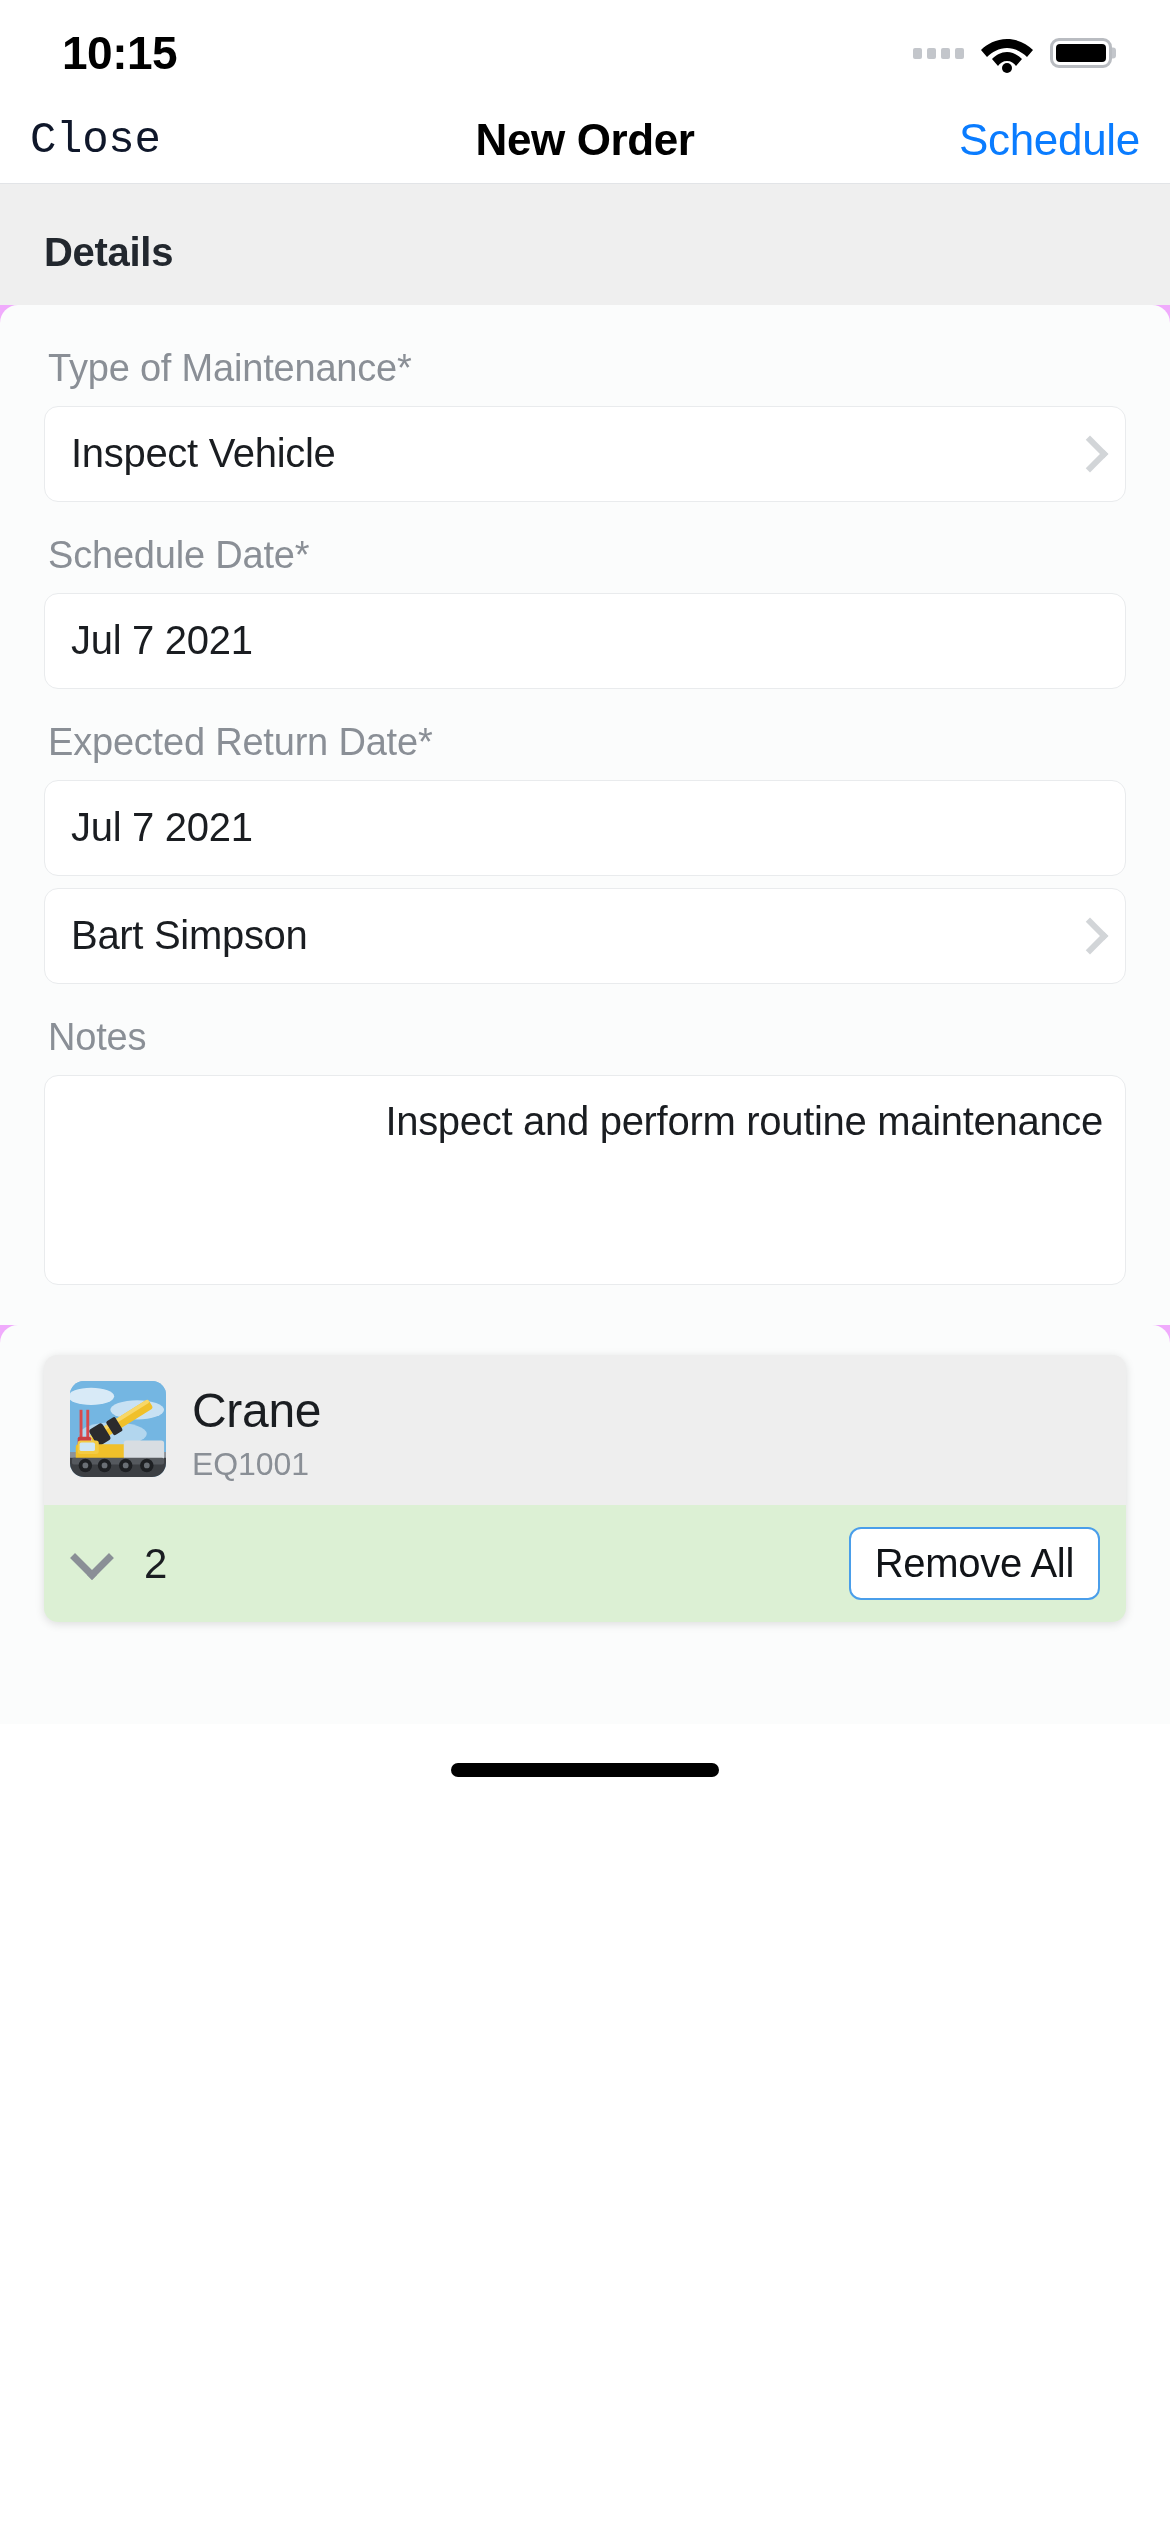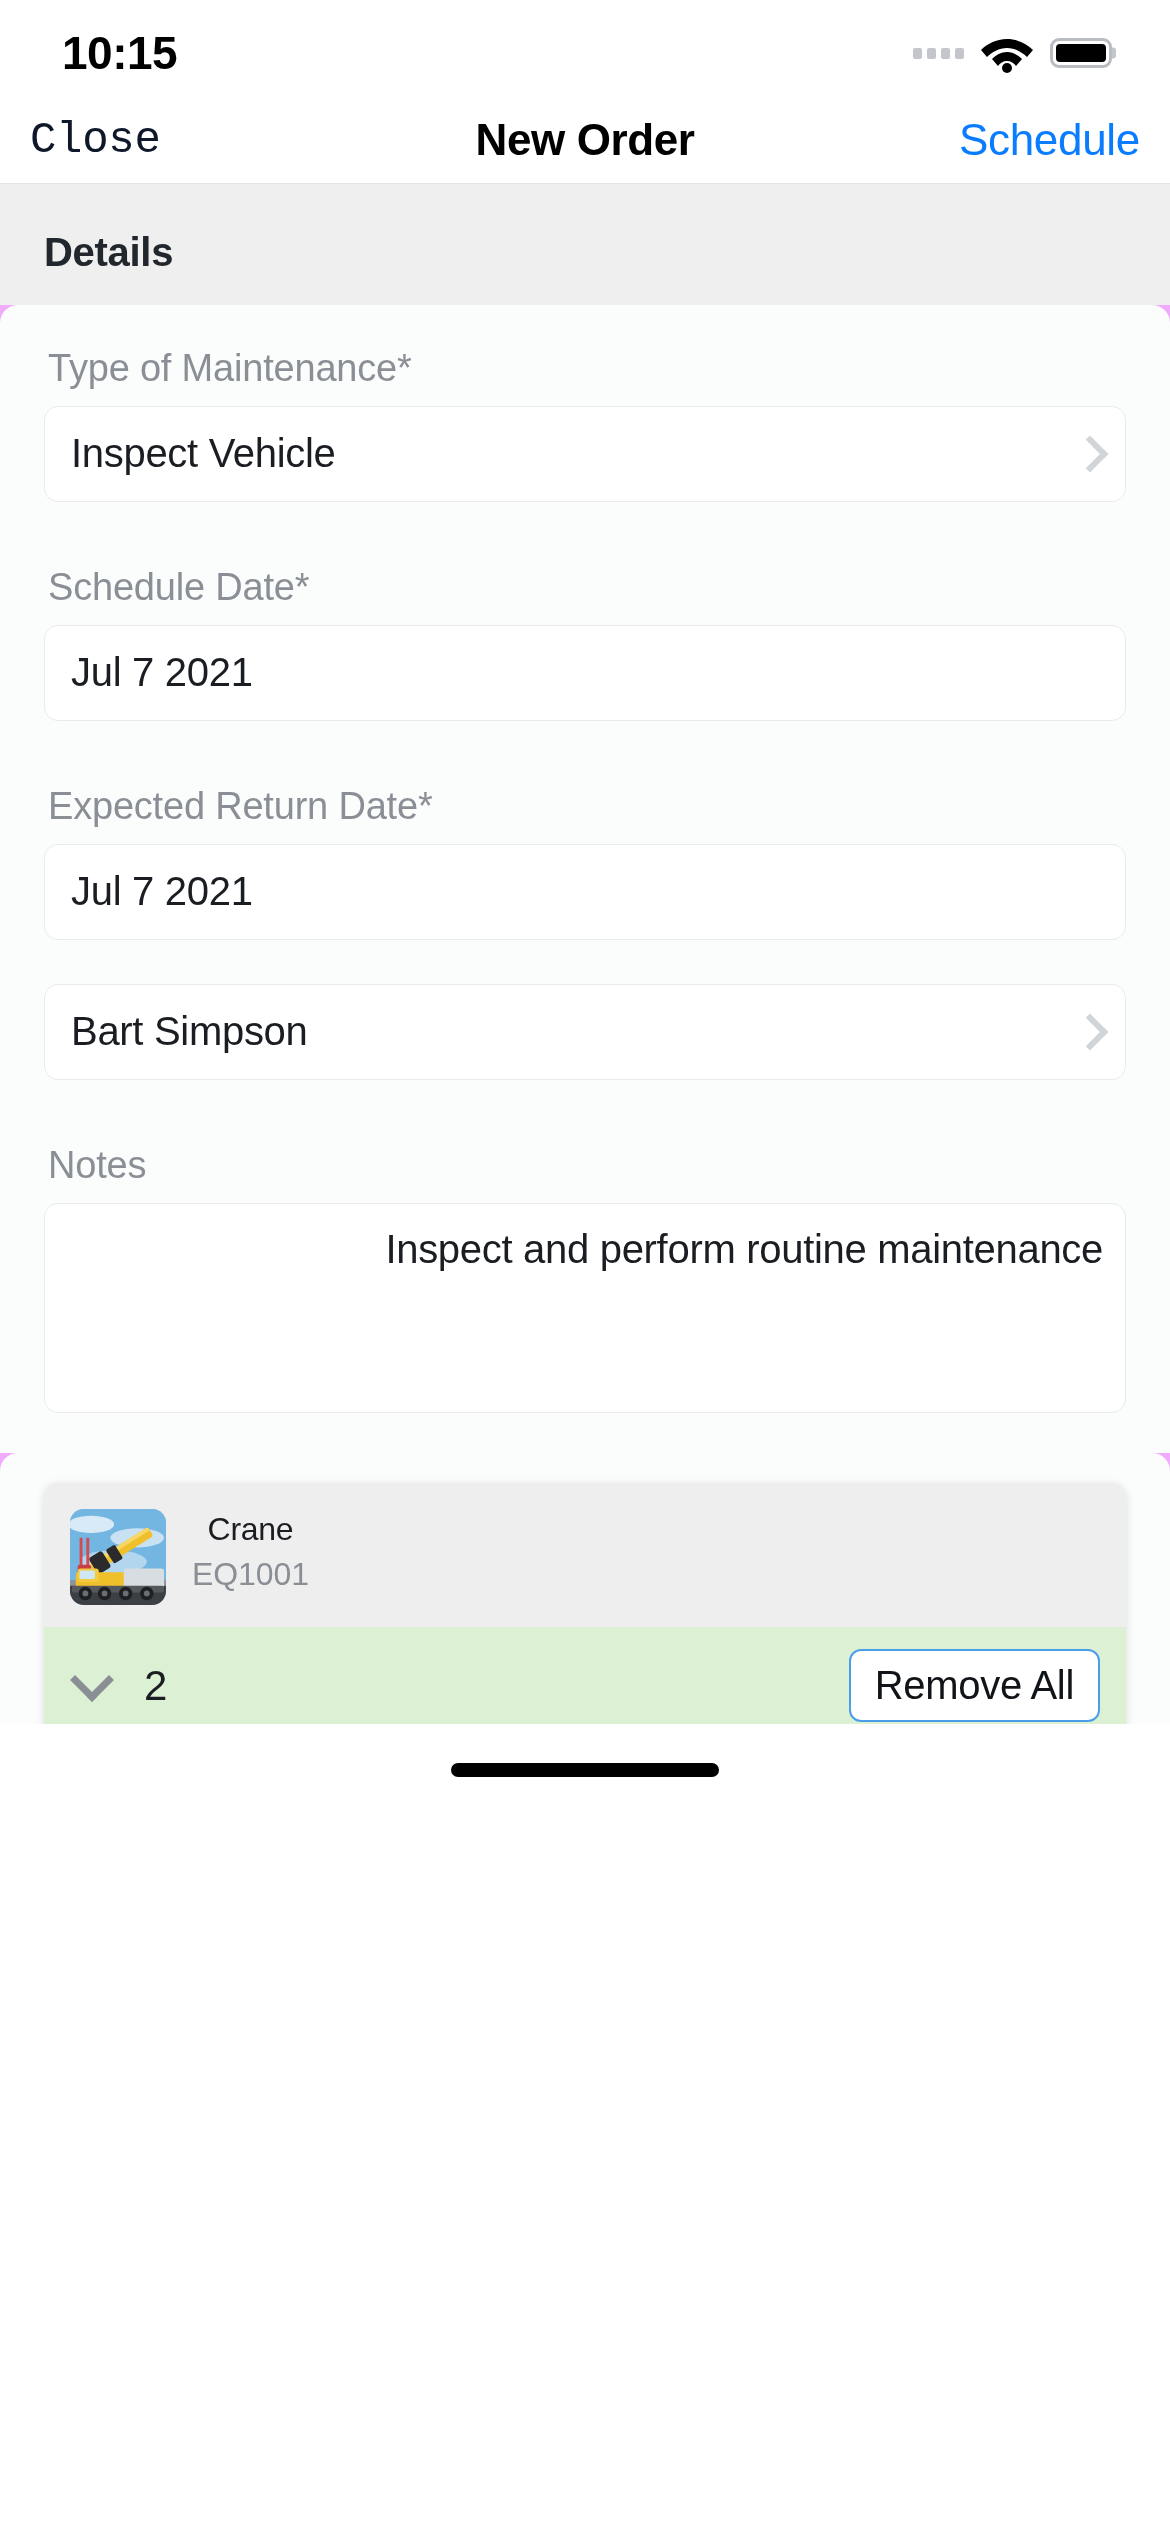--- a/index.html
+++ b/index.html
@@ -144,21 +144,21 @@
     letter-spacing: -0.3px;
   }
 
   .card {
     background: #fbfcfc;
     border-radius: 18px 18px 0 0;
     padding: 22px 44px 40px 44px;
   }
 
   
-  .field { margin-bottom: 44px; }
+  .field { margin-bottom: 12px; }
   .field:last-child { margin-bottom: 0; }
 
   .field-label {
     font-size: 38px;
     color: #8a8f96;
     padding: 20px 4px 16px 4px;
     letter-spacing: -0.2px;
   }
 
   .field-box {
@@ -235,21 +235,21 @@
     width: 96px;
     height: 96px;
     border-radius: 14px;
     overflow: hidden;
     background: #7eb8e0;
     position: relative;
   }
   .equip-thumb svg { display: block; width: 100%; height: 100%; }
   .equip-meta { display: flex; flex-direction: column; padding-top: 2px; }
   .equip-name {
-    font-size: 32px;
+    font-size: 48px;
     color: #1a1d21;
     letter-spacing: -0.3px;
     line-height: 1.15;
     text-align: center;
   }
   .equip-code {
     font-size: 32px;
     color: #8a8f96;
     letter-spacing: -0.1px;
     padding-top: 8px;

